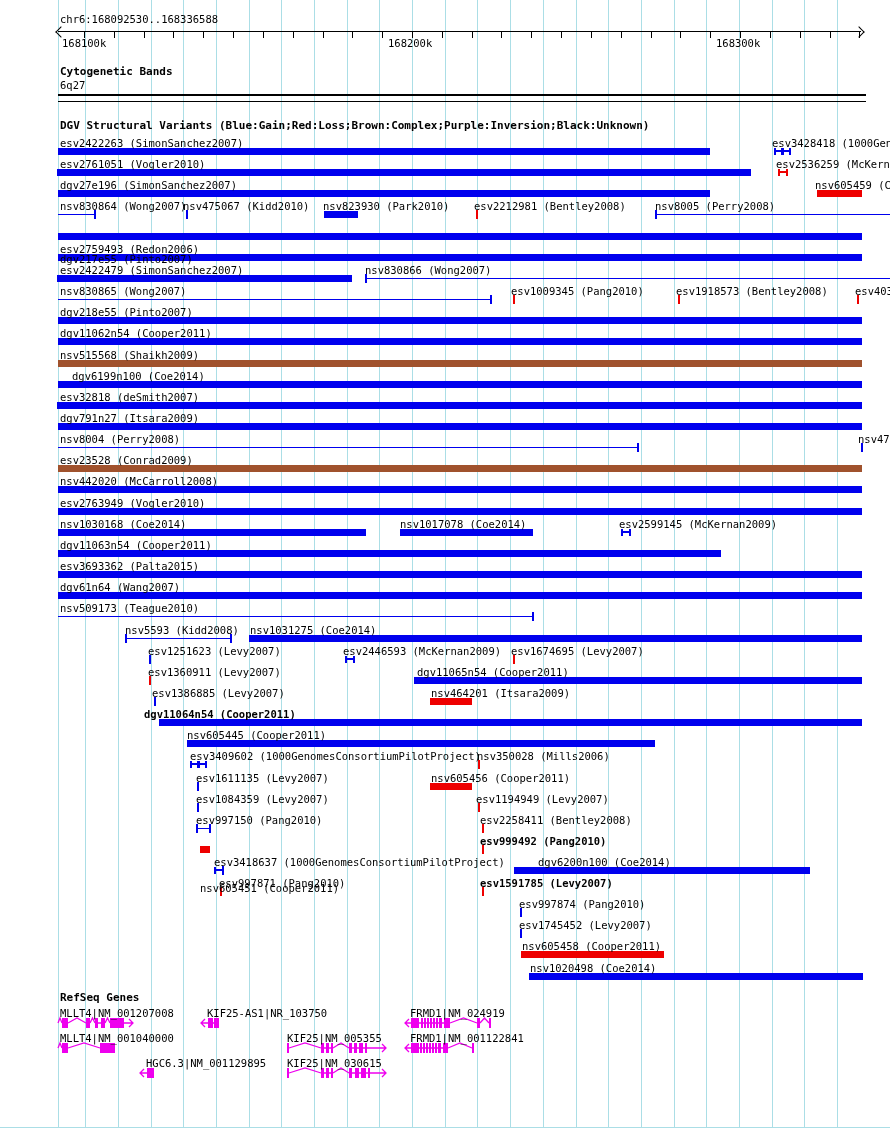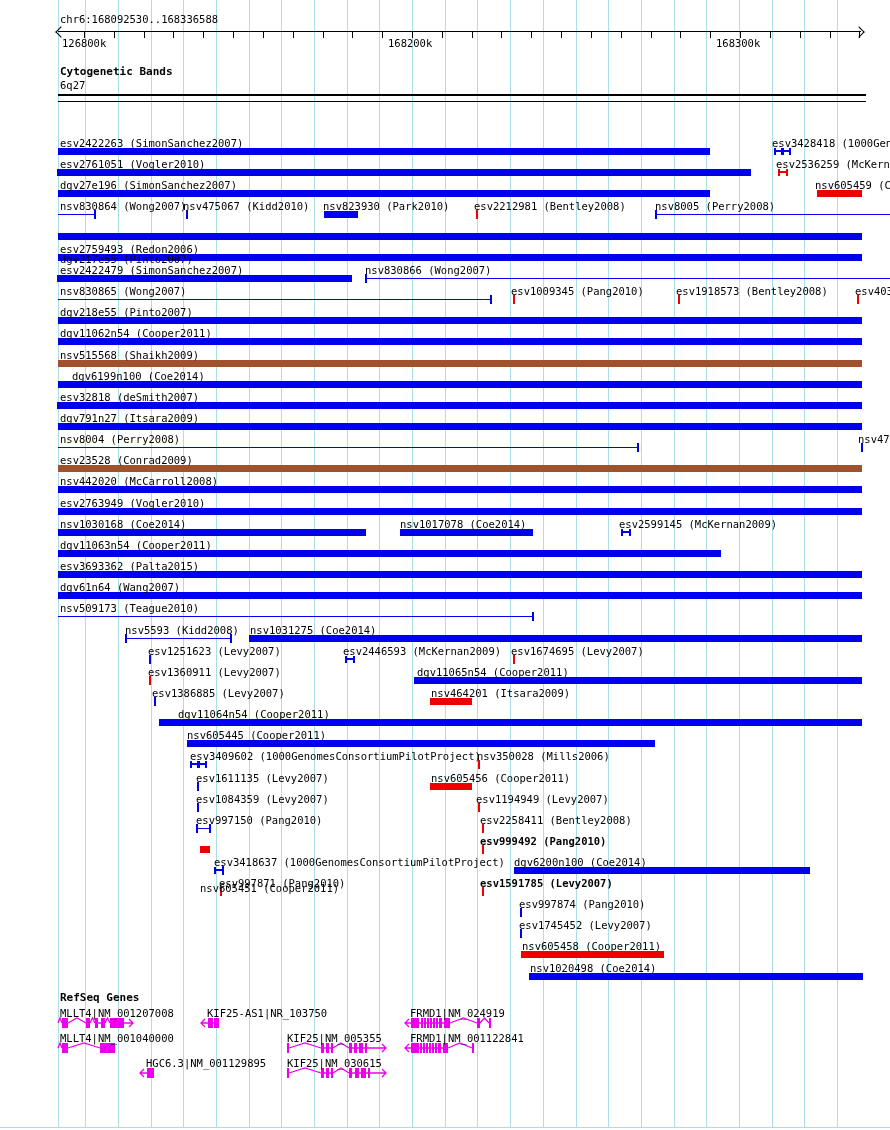--- a/index.html
+++ b/index.html
@@ -21,20 +21,21 @@
   svg.gene{position:absolute;overflow:visible;z-index:3;}
 </style>
 </head>
 <body>
 
 <div id="canvas">
   <span class="lbl" style="left:60px;top:13px">chr6:168092530..168336588</span>
   <span class="lbl hdr" style="left:60px;top:66px">Cytogenetic Bands</span>
   <span class="lbl" style="left:60px;top:79px">6q27</span>
   <div class="bandbox" style="left:58px;top:94px;width:808px;height:5px"></div>
+  <span class="lbl hdr" style="left:60px;top:120px">DGV Structural Variants (Blue:Gain;Red:Loss;Brown:Complex;Purple:Inversion;Black:Unknown)</span>
   <span class="lbl hdr" style="left:60px;top:992px">RefSeq Genes</span>
 <div class="gridline" style="left: 58px; height: 1128px; background: rgb(171, 222, 230);"></div>
     <div class="gridline" style="left: 85px; height: 1128px; background: rgb(171, 222, 230);"></div>
     <div class="gridline" style="left: 118px; height: 1128px; background: rgb(171, 222, 230);"></div>
     <div class="gridline" style="left: 151px; height: 1128px; background: rgb(171, 222, 230);"></div>
     <div class="gridline" style="left: 183px; height: 1128px; background: rgb(171, 222, 230);"></div>
     <div class="gridline" style="left: 216px; height: 1128px; background: rgb(171, 222, 230);"></div>
     <div class="gridline" style="left: 249px; height: 1128px; background: rgb(171, 222, 230);"></div>
     <div class="gridline" style="left: 281px; height: 1128px; background: rgb(171, 222, 230);"></div>
     <div class="gridline" style="left: 314px; height: 1128px; background: rgb(171, 222, 230);"></div>
@@ -78,21 +79,21 @@
     <div class="tickmark" style="left: 591px; top: 31px; height: 7px;"></div>
     <div class="tickmark" style="left: 621px; top: 31px; height: 7px;"></div>
     <div class="tickmark" style="left: 651px; top: 31px; height: 7px;"></div>
     <div class="tickmark" style="left: 680px; top: 31px; height: 7px;"></div>
     <div class="tickmark" style="left: 710px; top: 31px; height: 7px;"></div>
     <div class="tickmark" style="left: 740px; top: 31px; height: 7px;"></div>
     <div class="tickmark" style="left: 770px; top: 31px; height: 7px;"></div>
     <div class="tickmark" style="left: 800px; top: 31px; height: 7px;"></div>
     <div class="tickmark" style="left: 830px; top: 31px; height: 7px;"></div>
     <div class="tickmark" style="left: 859px; top: 31px; height: 7px;"></div>
-    <span class="lbl" style="left: 62px; top: 37px;">126800k</span>
+    <span class="lbl" style="left: 62px; top: 37px;">168100k</span>
     <span class="lbl" style="left: 388px; top: 37px;">168200k</span>
     <span class="lbl" style="left: 716px; top: 37px;">168300k</span>
     <span class="lbl" style="left: 60px; top: 137px;">esv2422263 (SimonSanchez2007)</span>
     <div class="glyph" style="left: 58px; top: 148px; width: 652px; height: 7px; color: rgb(0, 0, 238);"></div>
     <span class="lbl" style="left: 772px; top: 137px;">esv3428418 (1000Gen</span>
     <div class="g-hr" style="left: 774px; top: 148px; width: 6px; color: rgb(0, 0, 238);"></div>
     <div class="g-hr" style="left: 781px; top: 148px; width: 6px; color: rgb(0, 0, 238);"></div>
     <span class="lbl" style="left: 60px; top: 158px;">esv2761051 (Vogler2010)</span>
     <div class="glyph" style="left: 57px; top: 169px; width: 694px; height: 7px; color: rgb(0, 0, 238);"></div>
     <span class="lbl" style="left: 776px; top: 158px;">esv2536259 (McKerna</span>
@@ -182,21 +183,21 @@
     <span class="lbl" style="left: 511px; top: 645px;">esv1674695 (Levy2007)</span>
     <div class="glyph" style="left: 513px; top: 655px; width: 2px; height: 9px; color: rgb(238, 0, 0);"></div>
     <span class="lbl" style="left: 148px; top: 666px;">esv1360911 (Levy2007)</span>
     <div class="glyph" style="left: 149px; top: 676px; width: 2px; height: 9px; color: rgb(238, 0, 0);"></div>
     <span class="lbl" style="left: 417px; top: 666px;">dgv11065n54 (Cooper2011)</span>
     <div class="glyph" style="left: 414px; top: 677px; width: 448px; height: 7px; color: rgb(0, 0, 238);"></div>
     <span class="lbl" style="left: 152px; top: 687px;">esv1386885 (Levy2007)</span>
     <div class="glyph" style="left: 154px; top: 697px; width: 2px; height: 9px; color: rgb(0, 0, 238);"></div>
     <span class="lbl" style="left: 431px; top: 687px;">nsv464201 (Itsara2009)</span>
     <div class="glyph" style="left: 430px; top: 698px; width: 42px; height: 7px; color: rgb(238, 0, 0);"></div>
-    <span class="lbl" style="left: 178px; top: 708px;">dgv11064n54 (Cooper2011)</span>
+    <span class="lbl" style="left: 144px; top: 708px; font-weight: bold;">dgv11064n54 (Cooper2011)</span>
     <div class="glyph" style="left: 159px; top: 719px; width: 703px; height: 7px; color: rgb(0, 0, 238);"></div>
     <span class="lbl" style="left: 187px; top: 729px;">nsv605445 (Cooper2011)</span>
     <div class="glyph" style="left: 187px; top: 740px; width: 468px; height: 7px; color: rgb(0, 0, 238);"></div>
     <span class="lbl" style="left: 190px; top: 750px;">esv3409602 (1000GenomesConsortiumPilotProject)</span>
     <div class="g-hr" style="left: 190px; top: 761px; width: 6px; color: rgb(0, 0, 238);"></div>
     <div class="g-hr" style="left: 197px; top: 761px; width: 6px; color: rgb(0, 0, 238);"></div>
     <span class="lbl" style="left: 477px; top: 750px;">nsv350028 (Mills2006)</span>
     <div class="glyph" style="left: 478px; top: 760px; width: 2px; height: 9px; color: rgb(238, 0, 0);"></div>
     <span class="lbl" style="left: 196px; top: 772px;">esv1611135 (Levy2007)</span>
     <div class="glyph" style="left: 197px; top: 782px; width: 2px; height: 9px; color: rgb(0, 0, 238);"></div>
@@ -212,21 +213,21 @@
     <div class="glyph" style="left: 209px; top: 824px; width: 2px; height: 9px; color: rgb(0, 0, 238);"></div>
     <span class="lbl" style="left: 480px; top: 814px;">esv2258411 (Bentley2008)</span>
     <div class="glyph" style="left: 482px; top: 824px; width: 2px; height: 9px; color: rgb(238, 0, 0);"></div>
     <span class="lbl" style="left: 200px; top: 882px;">nsv605451 (Cooper2011)</span>
     <div class="glyph" style="left: 200px; top: 846px; width: 10px; height: 7px; color: rgb(238, 0, 0);"></div>
     <span class="lbl" style="left: 480px; top: 835px; font-weight: bold;">esv999492 (Pang2010)</span>
     <div class="glyph" style="left: 482px; top: 845px; width: 2px; height: 9px; color: rgb(238, 0, 0);"></div>
     <span class="lbl" style="left: 214px; top: 856px;">esv3418637 (1000GenomesConsortiumPilotProject)</span>
     <div class="g-hr" style="left: 214px; top: 867px; width: 6px; color: rgb(0, 0, 238);"></div>
     <div class="glyph" style="left: 222px; top: 866px; width: 2px; height: 9px; color: rgb(0, 0, 238);"></div>
-    <span class="lbl" style="left: 514px; top: 856px;">dgv6200n100 (Coe2014)</span>
+    <span class="lbl" style="left: 538px; top: 856px;">dgv6200n100 (Coe2014)</span>
     <div class="glyph" style="left: 514px; top: 867px; width: 296px; height: 7px; color: rgb(0, 0, 238);"></div>
     <span class="lbl" style="left: 219px; top: 877px;">esv997871 (Pang2010)</span>
     <div class="glyph" style="left: 220px; top: 887px; width: 2px; height: 9px; color: rgb(238, 0, 0);"></div>
     <span class="lbl" style="left: 480px; top: 877px; font-weight: bold;">esv1591785 (Levy2007)</span>
     <div class="glyph" style="left: 482px; top: 887px; width: 2px; height: 9px; color: rgb(238, 0, 0);"></div>
     <span class="lbl" style="left: 519px; top: 898px;">esv997874 (Pang2010)</span>
     <div class="glyph" style="left: 520px; top: 908px; width: 2px; height: 9px; color: rgb(0, 0, 238);"></div>
     <span class="lbl" style="left: 519px; top: 919px;">esv1745452 (Levy2007)</span>
     <div class="glyph" style="left: 520px; top: 929px; width: 2px; height: 9px; color: rgb(0, 0, 238);"></div>
     <span class="lbl" style="left: 522px; top: 940px;">nsv605458 (Cooper2011)</span>

